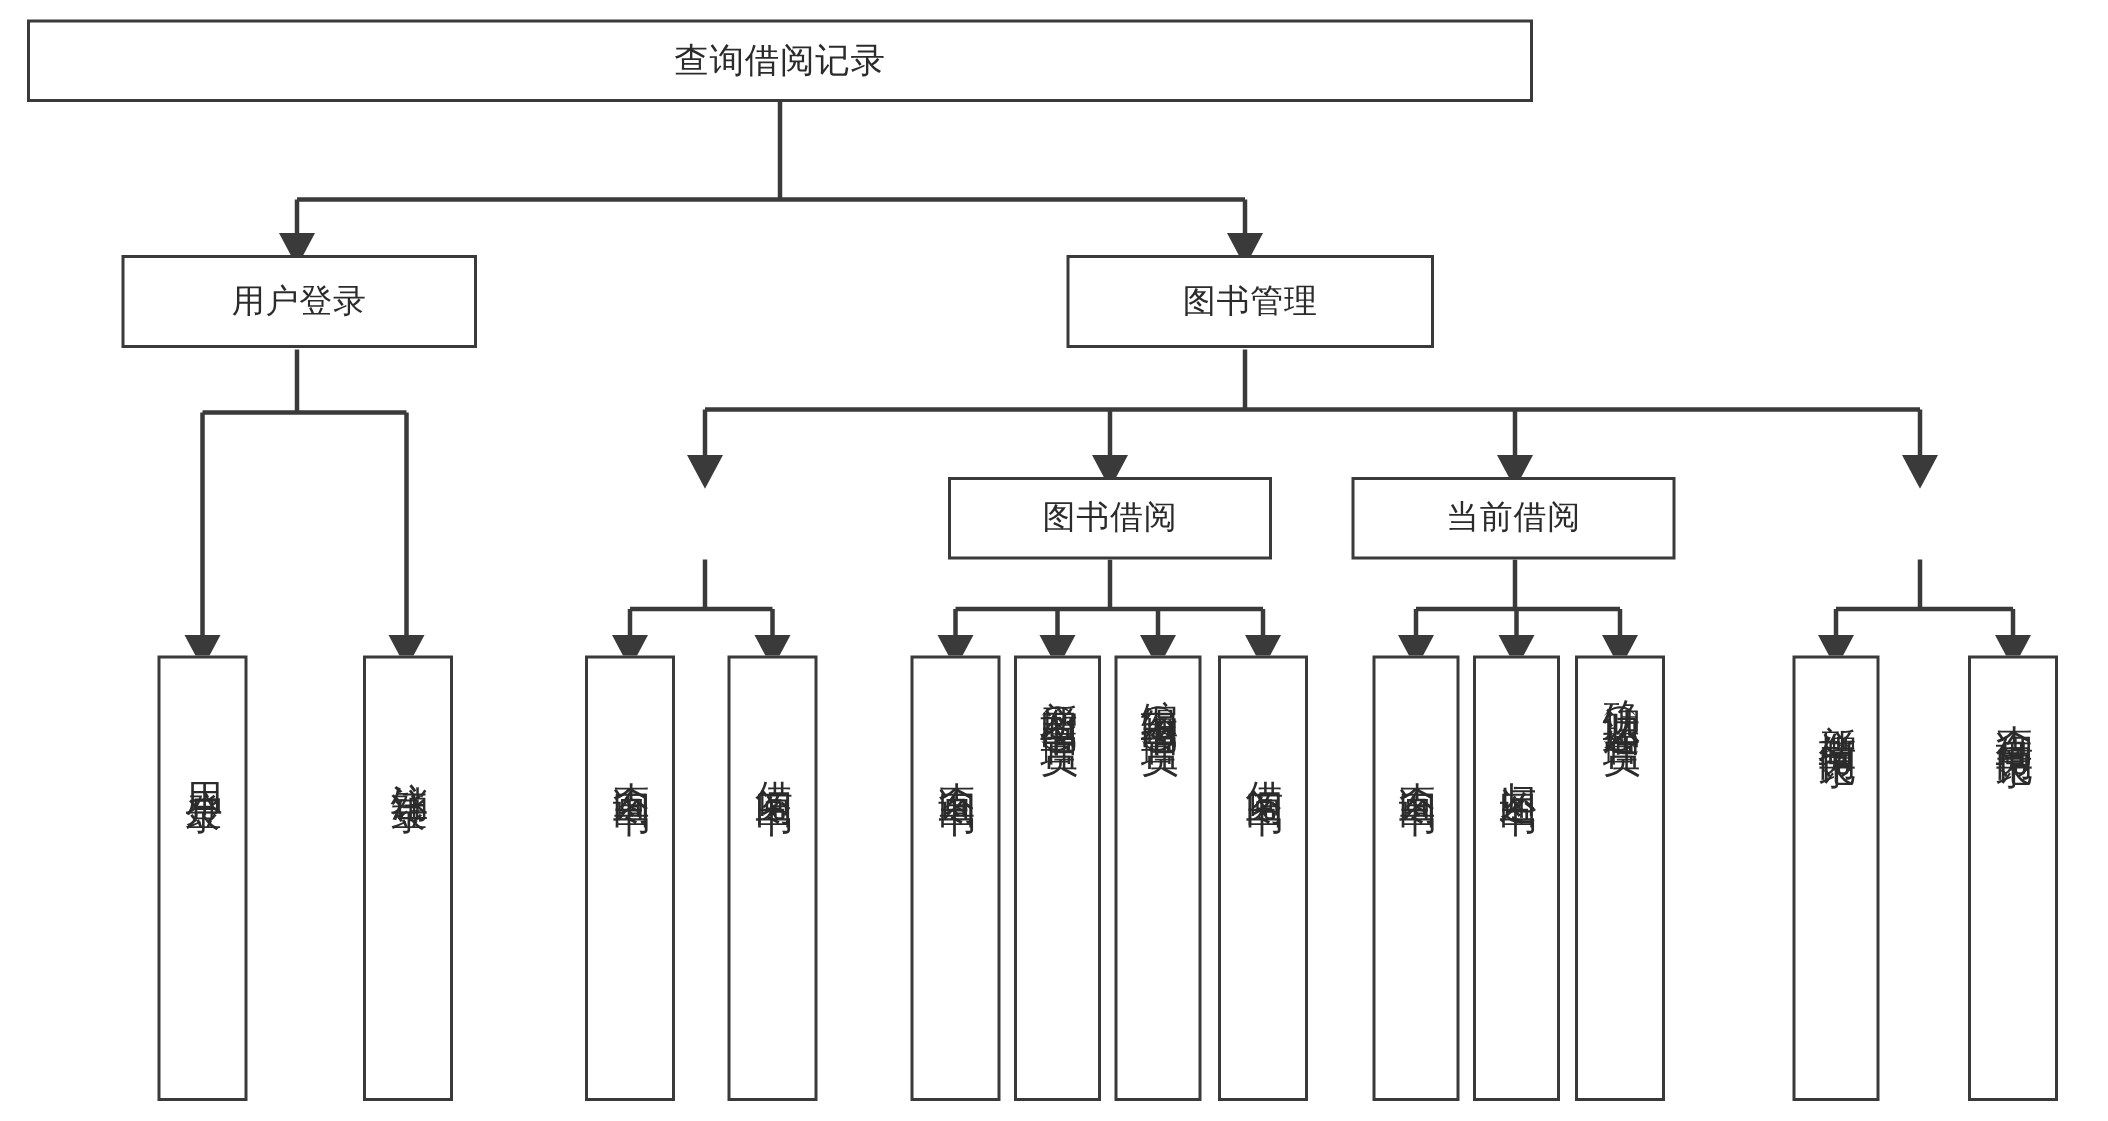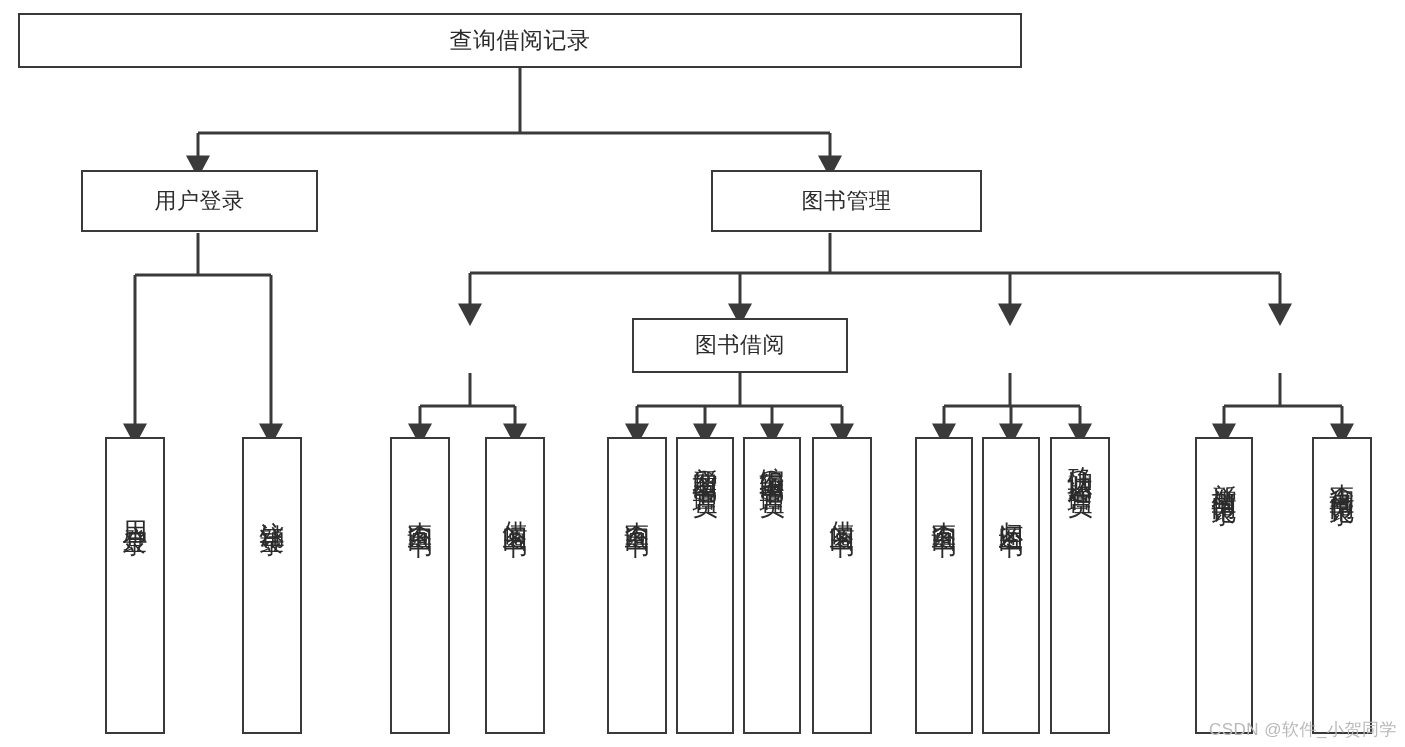--- a/index.html
+++ b/index.html
@@ -139,27 +139,30 @@
     </g>
   </svg>
 
   <div class="node root" style="left:18px; top:13px; width:1004px; height:55px;">
     <span class="label">查询借阅记录</span>
   </div>
 
   <div class="node horiz" style="left:81px; top:170px; width:237px; height:62px;">
     <span class="label">用户登录</span>
   </div>
-  <div class="node horiz" style="left:711px; top:170px; width:271px; height:62px;">
+  <div class="node horiz" style="left:711px; top:170px; width:245px; height:62px;">
     <span class="label">图书管理</span>
   </div>
 
   <div class="node horiz" style="left:632px; top:318px; width:216px; height:55px;align-items:center;">
     <span class="label">图书借阅</span>
   </div>
+  <div class="node horiz" style="left:901px; top:318px; width:216px; height:55px;">
+    <span class="label">当前借阅</span>
+  </div>
 
   <div class="node leaf short" style="left:105px; top:437px; width:60px; height:297px;">
     <span class="label">用户登录</span>
   </div>
   <div class="node leaf short" style="left:242px; top:437px; width:60px; height:297px;">
     <span class="label">注销登录</span>
   </div>
 
   <div class="node leaf short" style="left:390px; top:437px; width:60px; height:297px;">
     <span class="label">查询图书</span>
@@ -191,15 +194,14 @@
     <span class="label">确认归还（管理员）</span>
   </div>
 
   <div class="node leaf mid" style="left:1195px; top:437px; width:58px; height:297px;">
     <span class="label">新增借阅记录</span>
   </div>
   <div class="node leaf mid" style="left:1312px; top:437px; width:60px; height:297px;">
     <span class="label">查询借阅记录</span>
   </div>
 
-  <div class="watermark">CSDN @软件_小贺同学</div>
 
 </div>
 
 </body></html>

